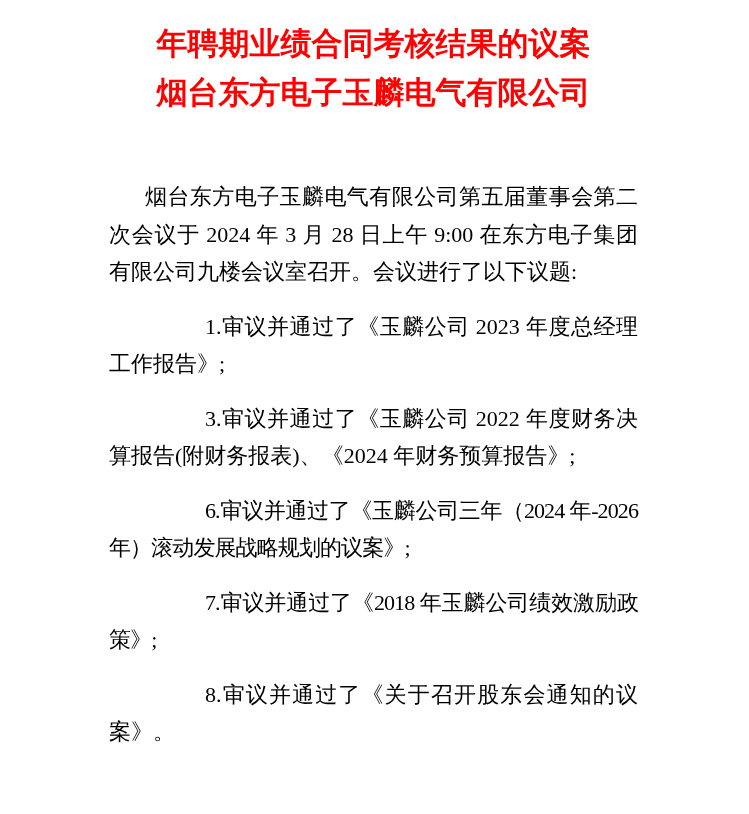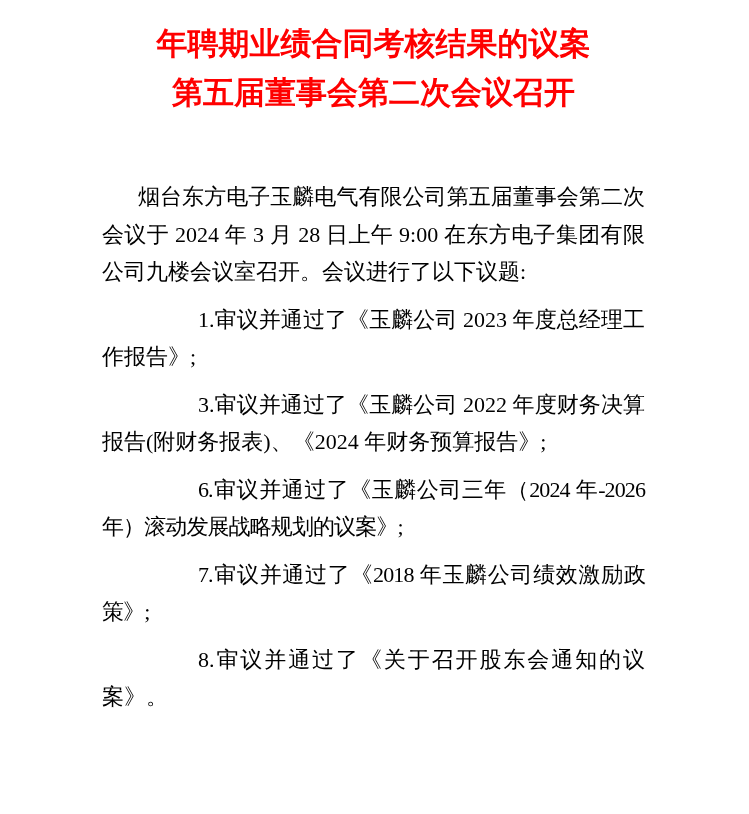--- a/index.html
+++ b/index.html
@@ -24,21 +24,21 @@
     color: #ff0000;
     font-family: "Liberation Sans", "DejaVu Sans", sans-serif;
     font-weight: bold;
     font-size: 31px;
     line-height: 49px;
   }
   .doc-title .title-line {
     display: block;
   }
   .doc-body p {
-    margin: 10px;
+    margin: 17px;
     font-size: 22px;
     line-height: 37.5px;
     text-align: justify;
     color: #000000;
   }
   p.intro {
     text-indent: 36px;
   }
   p.item {
     text-indent: 48px;
@@ -59,21 +59,21 @@
     margin-left: 3px;
   }
 </style>
 </head>
 <body>
 
 <div class="page">
 
   <h1 class="doc-title">
     <span class="title-line">年聘期业绩合同考核结果的议案</span>
-    <span class="title-line">第五届董事会第二次会议召开</span>
+    <span class="title-line">烟台东方电子玉麟电气有限公司</span>
   </h1>
 
   <div class="doc-body">
 
     <p class="intro">
       <span>烟台东方电子玉麟电气有限公司第五届董事会第二次会议于 2024 年 3 月 28 日上午 9:00 在东方电子集团有限公司九楼会议室召开。会议进行了以下议题:</span>
     </p>
 
     <p class="item">
       <span class="num">1.</span><span>审议并通过了《玉麟公司 2023 年度总经理工作报告》;</span>

